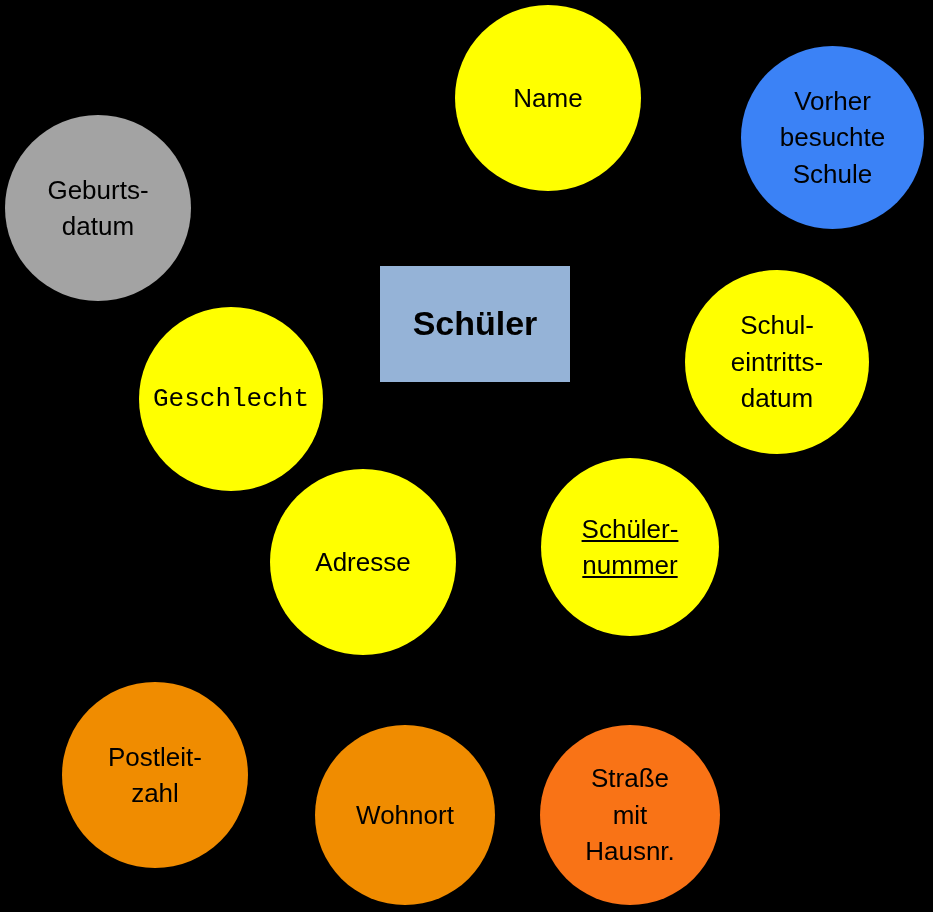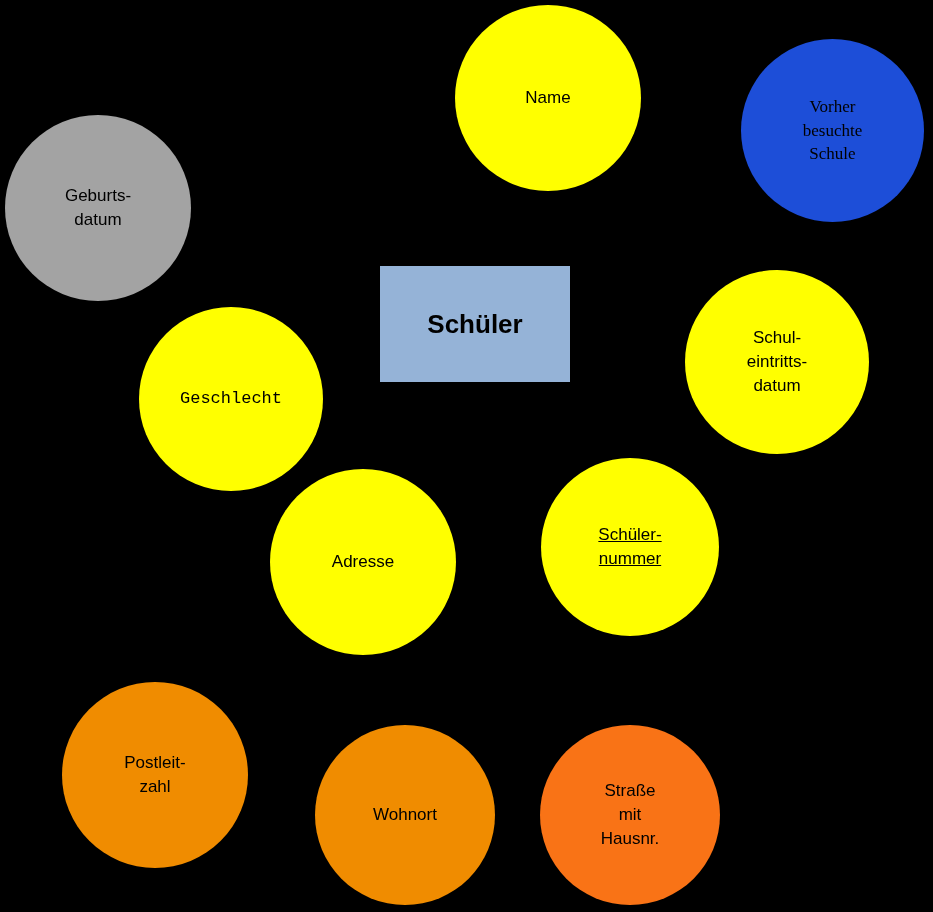--- a/index.html
+++ b/index.html
@@ -15,54 +15,54 @@
     overflow: hidden;
     font-family: "Liberation Sans", sans-serif;
   }
   .node {
     position: absolute;
     display: flex;
     align-items: center;
     justify-content: center;
     text-align: center;
     color: #000000;
-    font-size: 17px;
+    font-size: 26px;
     line-height: 1.4;
   }
   .circle {
     border-radius: 50%;
   }
   .node .label {
     white-space: pre-line;
     padding: 0 10px;
   }
   .entity {
     font-weight: bold;
-    font-size: 26px;
+    font-size: 34px;
   }
   .underline .label {
     text-decoration: underline;
   }
 </style>
 </head>
 <body>
 
 <div class="stage">
 
   <div class="node circle" style="left: 455px; top: 5px; width: 186px; height: 186px; background-color: rgb(255, 255, 0);">
     <span class="label">Name</span>
   </div>
 
 
   <div class="node circle" style="left: 5px; top: 115px; width: 186px; height: 186px; background-color: #a3a3a3;">
     <span class="label">Geburts-
 datum</span>
   </div>
 
-  <div class="node circle" style="left: 741px; top: 39px; width: 183px; height: 183px; background-color: #1d4ed8; font-family: Liberation Serif, serif;">
+  <div class="node circle" style="left: 741px; top: 46px; width: 183px; height: 183px; background-color: #3b82f6;">
     <span class="label">Vorher
 besuchte
 Schule</span>
   </div>
 
   <div class="node circle" style="left: 685px; top: 270px; width: 184px; height: 184px; background-color: rgb(255, 255, 0);">
     <span class="label">Schul-
 eintritts-
 datum</span>
   </div>

